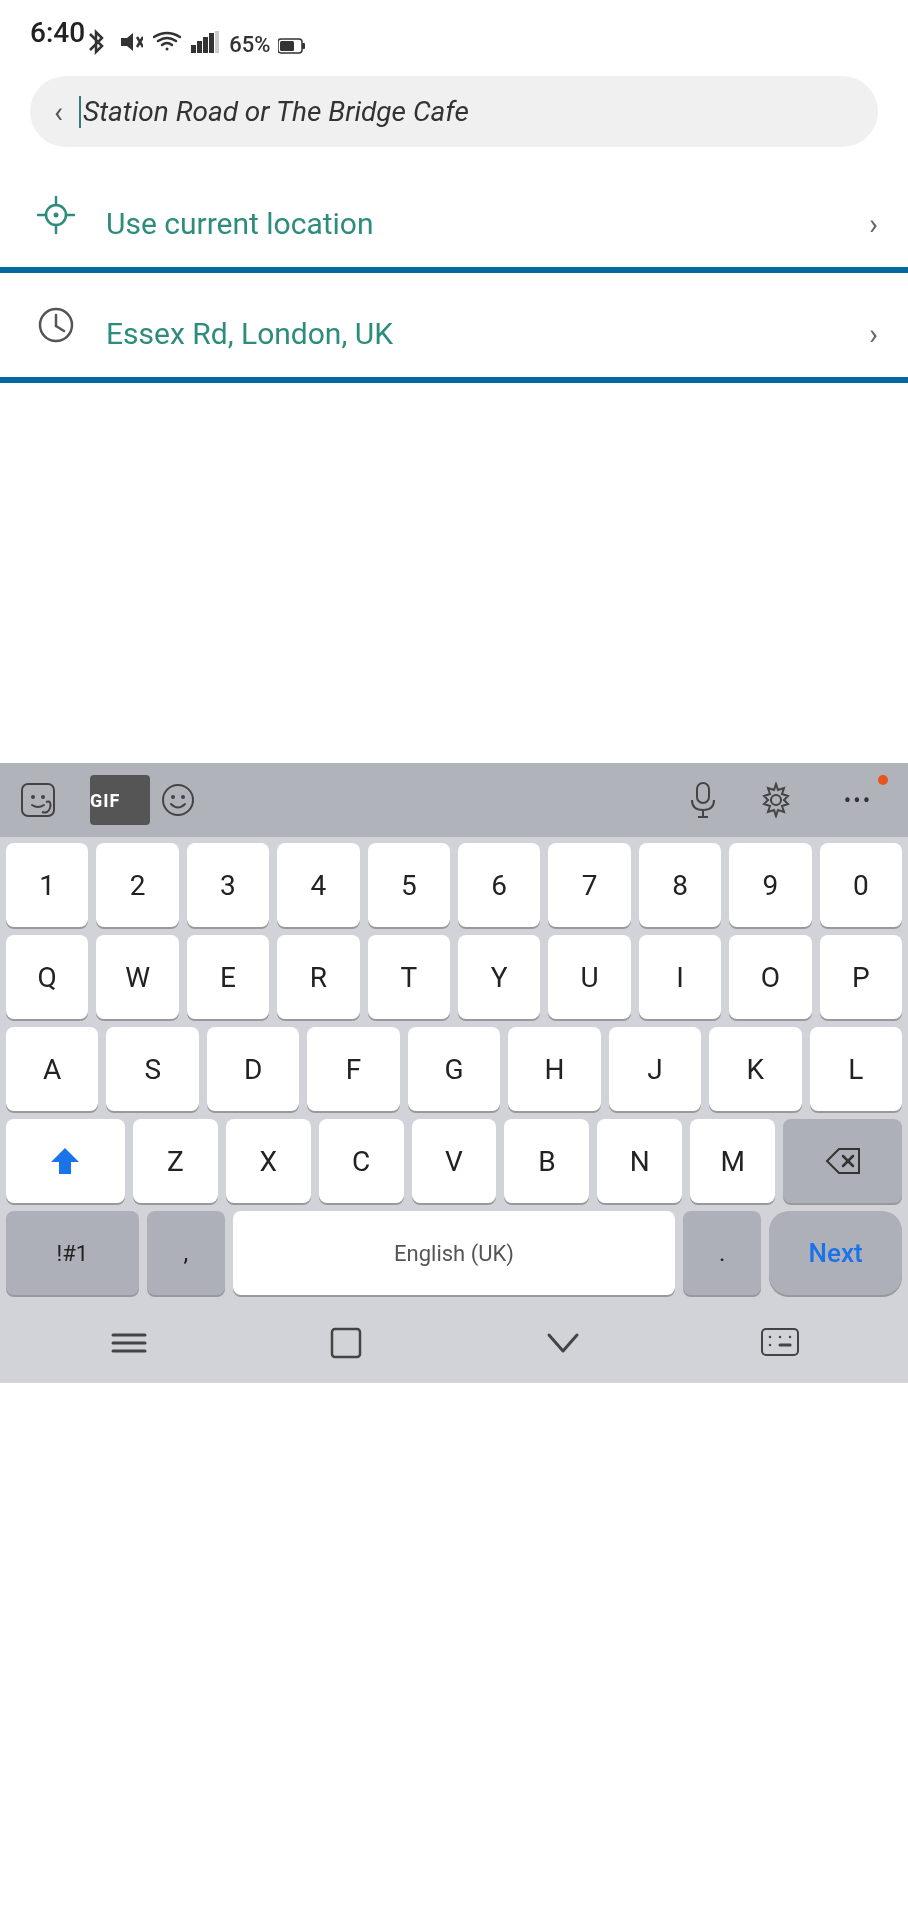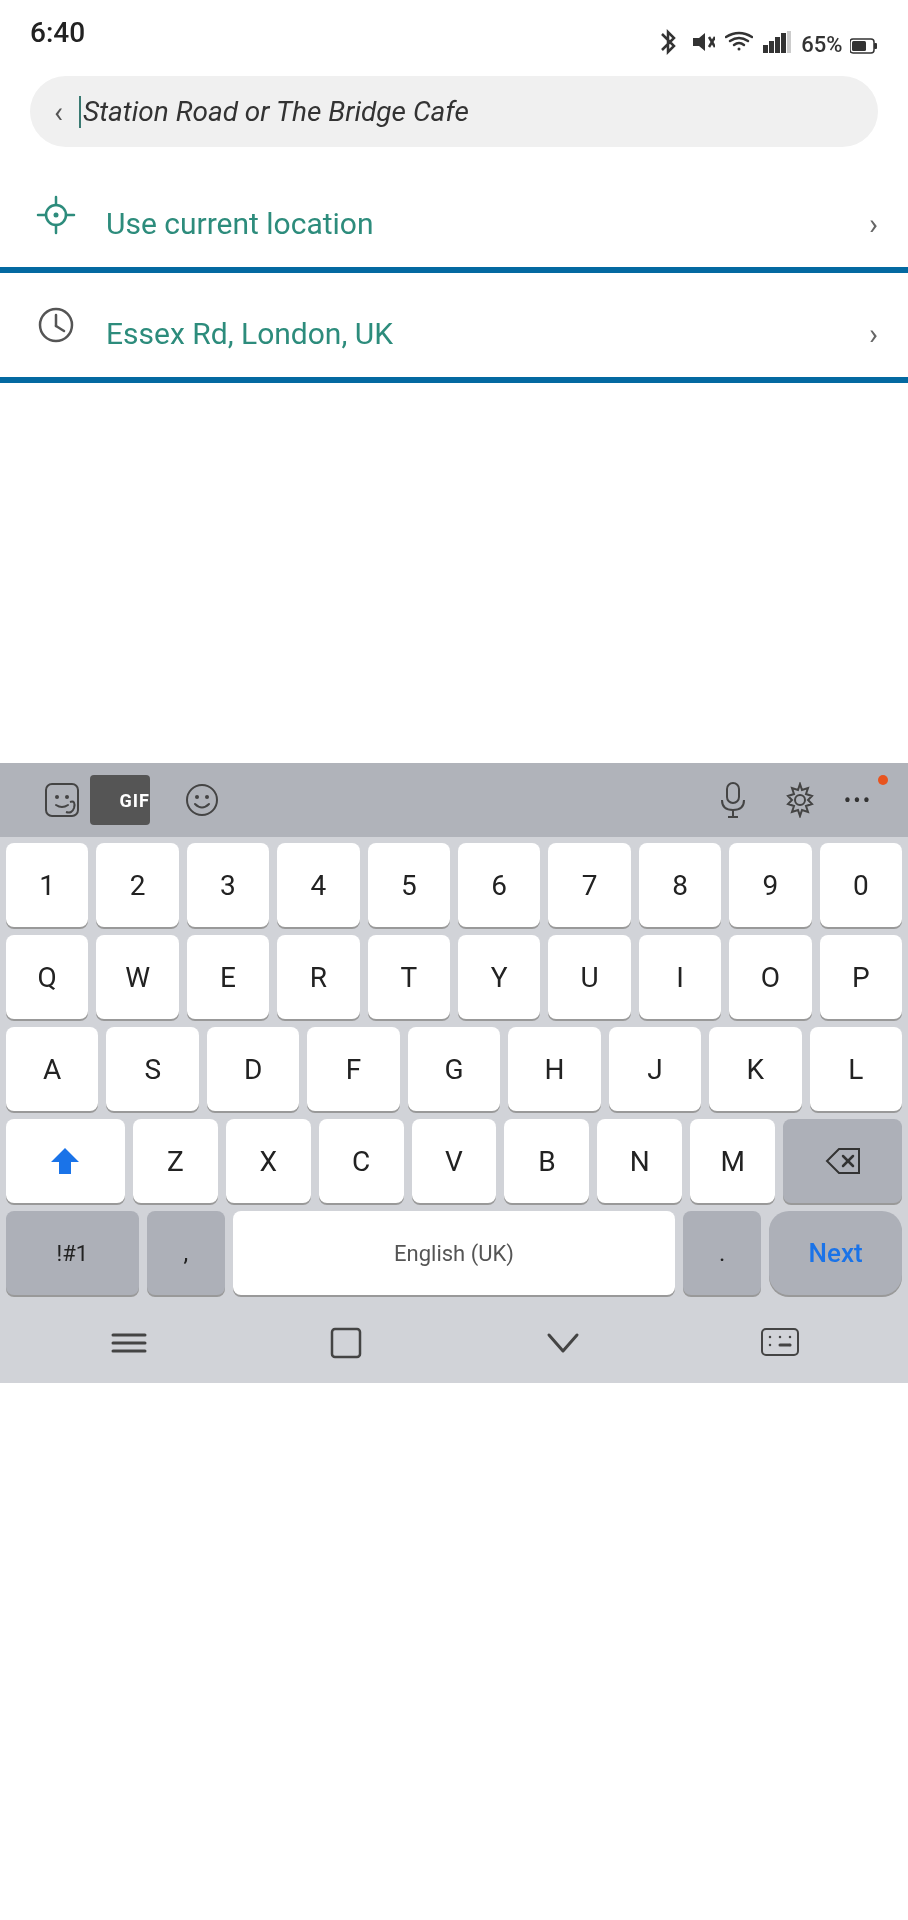--- a/index.html
+++ b/index.html
@@ -8,21 +8,20 @@
       width: 908px;
       min-height: 1920px;
       font-family: 'Roboto', sans-serif;
       background: #fff;
       overflow-x: hidden;
     }
 
     
     .status-bar {
       display: flex;
-      justify-content: space-between;
       align-items: center;
       padding: 10px 30px 6px 30px;
       background: #fff;
       height: 60px;
     }
     .status-time {
       font-size: 28px;
       font-weight: 500;
       color: #222;
     }
@@ -139,21 +138,21 @@
       align-items: center;
       padding: 14px 20px;
       gap: 10px;
       height: 74px;
     }
     .kb-toolbar-icon {
       width: 60px;
       height: 50px;
       display: flex;
       align-items: center;
-      justify-content: flex-end;
+      justify-content: flex-start;
       font-size: 28px;
       color: #333;
       cursor: pointer;
     }
     .kb-toolbar-icon.gif {
       background: #555;
       border-radius: 4px;
       color: #fff;
       font-size: 18px;
       font-weight: bold;

